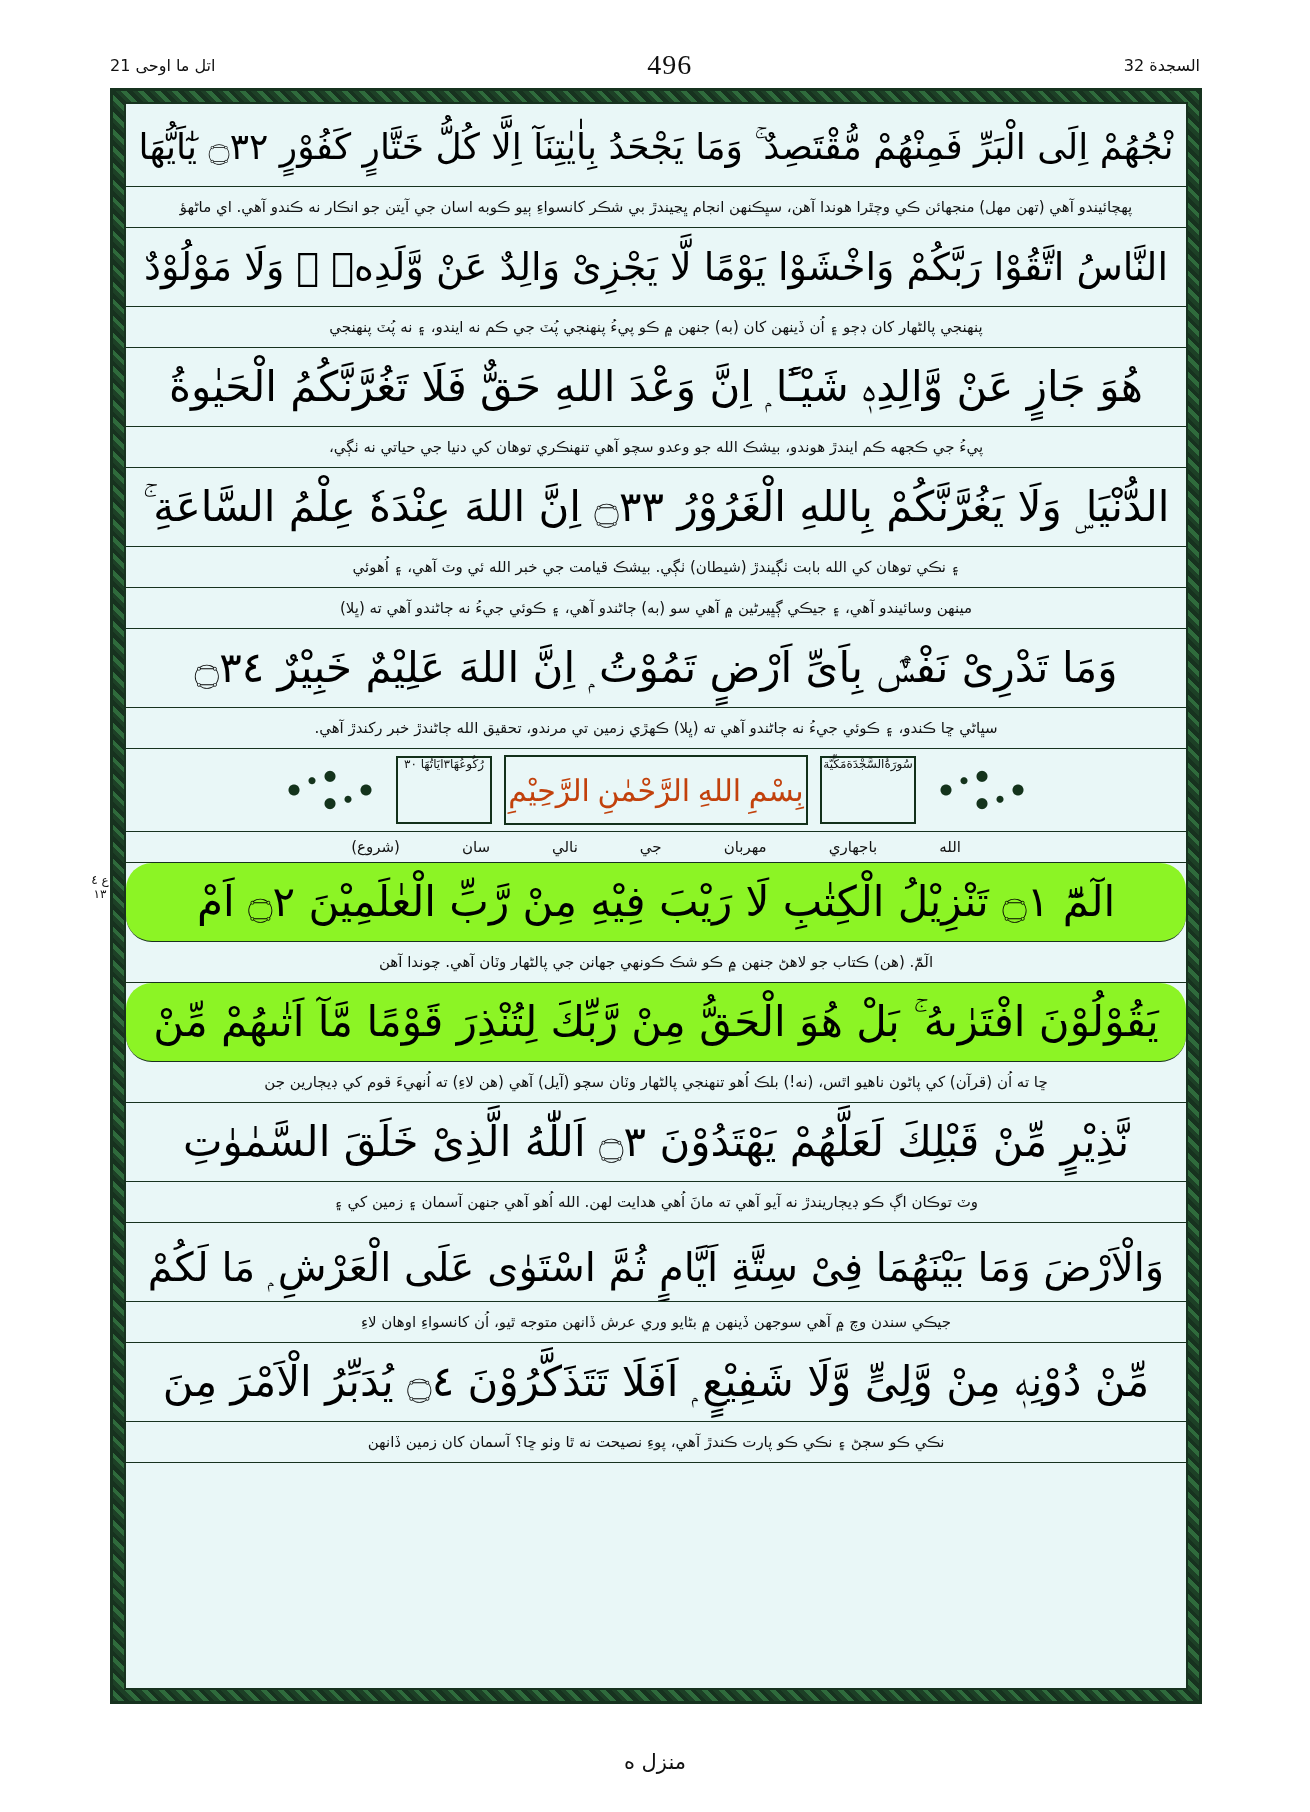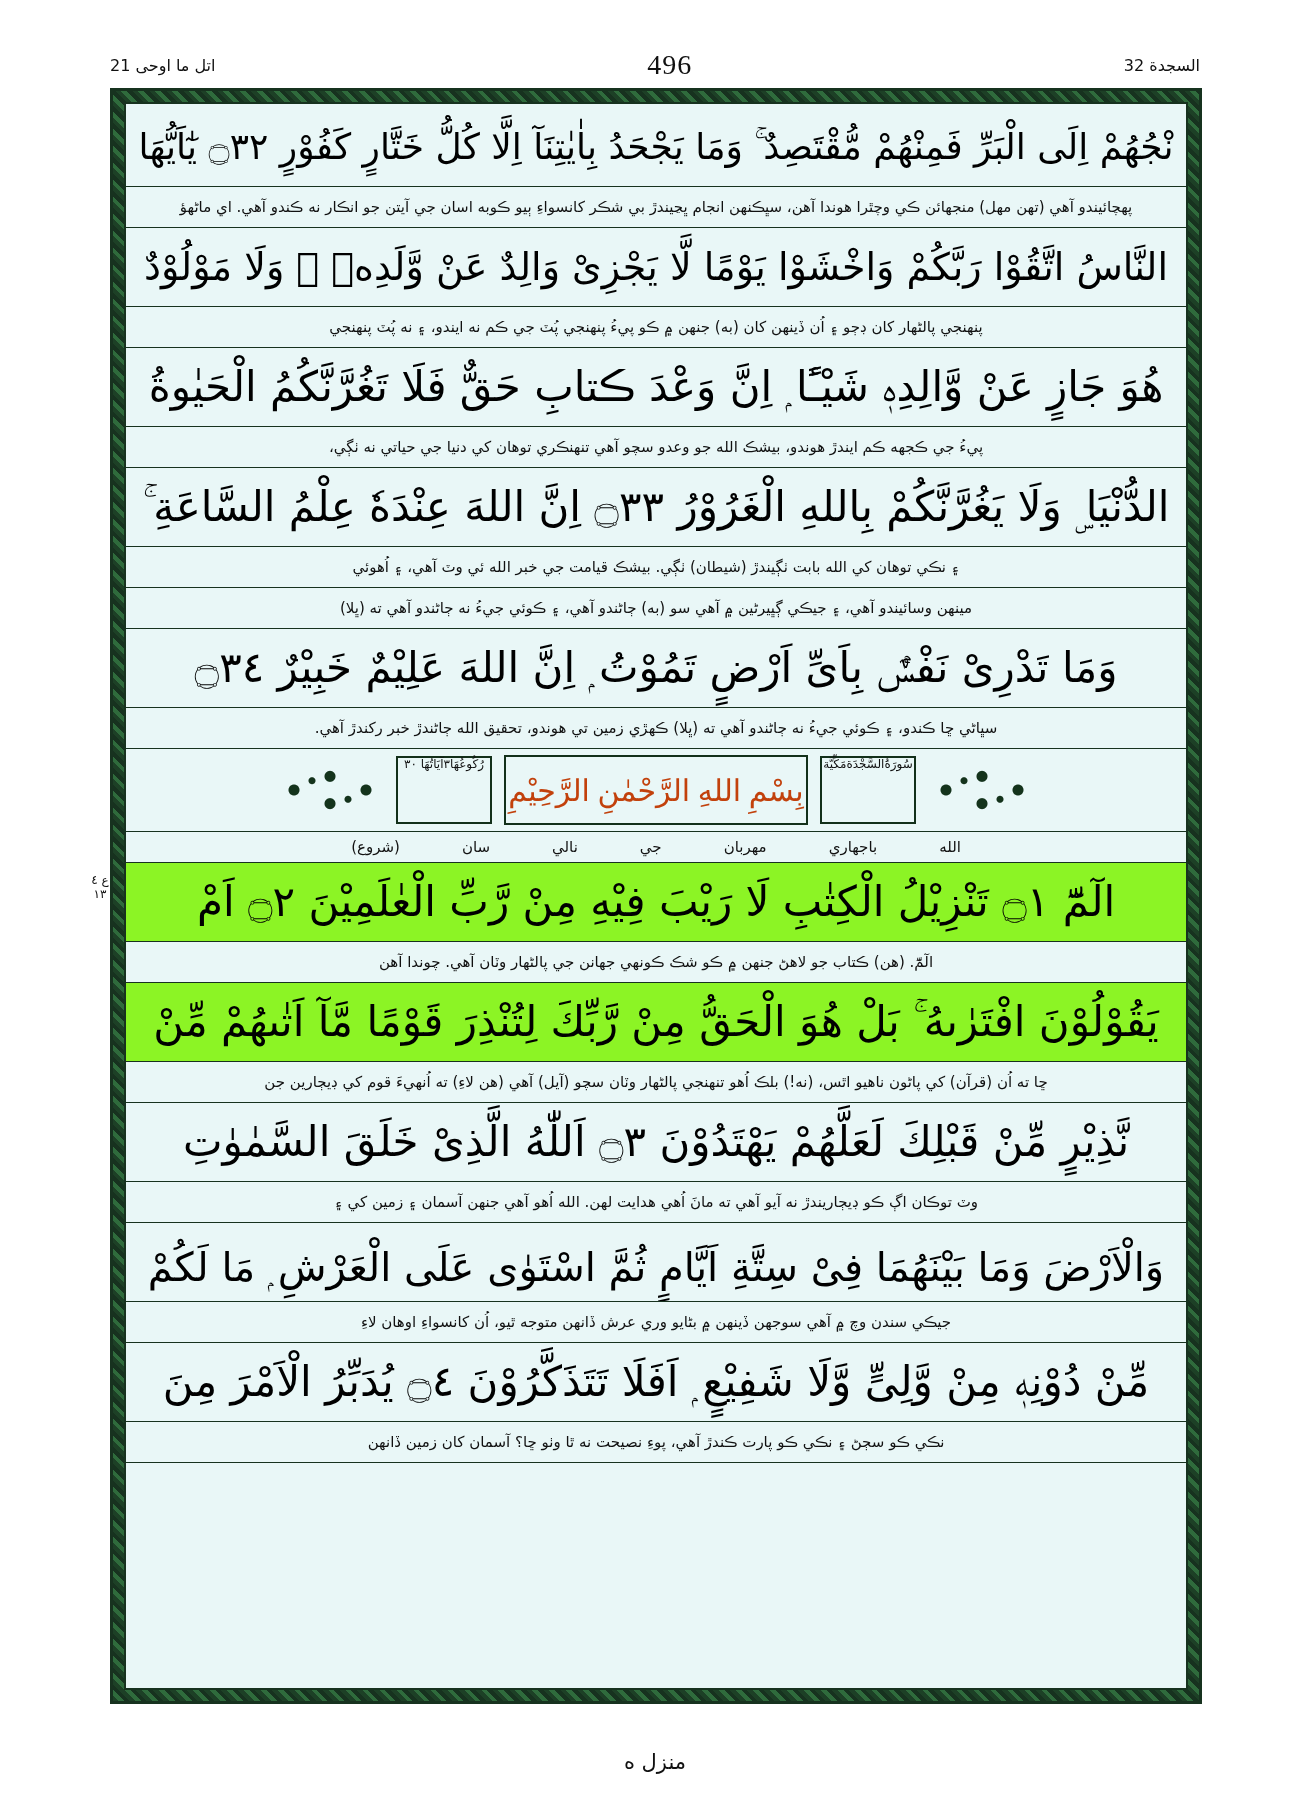--- a/index.html
+++ b/index.html
@@ -94,20 +94,21 @@
   .ayah-row {
     background: #e9f7f7;
     border-bottom: 1.5px solid #17321f;
     display: flex;
     align-items: center;
     justify-content: center;
     overflow: hidden;
   }
   .ayah-row.hl {
     background: #8cf425;
+    border-radius: 26px;
   }
   .arabic {
     font-family: "DejaVu Sans", sans-serif;
     font-size: 42px;
     line-height: 1.18;
     color: #000;
     direction: rtl;
     text-align: center;
     padding: 0 10px;
     white-space: nowrap;
@@ -230,42 +231,42 @@
     </div>
 
     <div class="ayah-row" style="height:78px">
       <div class="arabic" style="font-size: 38px;">النَّاسُ اتَّقُوْا رَبَّكُمْ وَاخْشَوْا يَوْمًا لَّا يَجْزِىْ وَالِدٌ عَنْ وَّلَدِهٖ ۖ وَلَا مَوْلُوْدٌ</div>
     </div>
     <div class="trans-row" style="height:40px">
       <div class="sindhi">پنهنجي پالڻهار کان ڊڄو ۽ اُن ڏينهن کان (به) جنهن ۾ ڪو پيءُ پنهنجي پُٽ جي ڪم نه ايندو، ۽ نه پُٽ پنهنجي</div>
     </div>
 
     <div class="ayah-row" style="height:78px">
-      <div class="arabic">هُوَ جَازٍ عَنْ وَّالِدِهٖ شَيْـًٔا ۭ اِنَّ وَعْدَ ڪتابِ حَقٌّ فَلَا تَغُرَّنَّكُمُ الْحَيٰوةُ</div>
+      <div class="arabic">هُوَ جَازٍ عَنْ وَّالِدِهٖ شَيْـًٔا ۭ اِنَّ وَعْدَ اللهِ حَقٌّ فَلَا تَغُرَّنَّكُمُ الْحَيٰوةُ</div>
     </div>
     <div class="trans-row" style="height:40px">
       <div class="sindhi">پيءُ جي ڪجهه ڪم ايندڙ هوندو، بيشڪ الله جو وعدو سچو آهي تنهنڪري توهان کي دنيا جي حياتي نه ٺڳي،</div>
     </div>
 
     <div class="ayah-row" style="height:78px">
       <div class="arabic">الدُّنْيَا ۣ وَلَا يَغُرَّنَّكُمْ بِاللهِ الْغَرُوْرُ ۝٣٣ اِنَّ اللهَ عِنْدَهٗ عِلْمُ السَّاعَةِ ۚ</div>
     </div>
     <div class="trans-row" style="height:40px">
       <div class="sindhi">۽ نڪي توهان کي الله بابت ٺڳيندڙ (شيطان) ٺڳي. بيشڪ قيامت جي خبر الله ئي وٽ آهي، ۽ اُهوئي</div>
     </div>
 
     <div class="trans-row" style="height:40px">
       <div class="sindhi">مينهن وسائيندو آهي، ۽ جيڪي ڳڀيرڻين ۾ آهي سو (به) ڄاڻندو آهي، ۽ ڪوئي جيءُ نه ڄاڻندو آهي ته (ڀلا)</div>
     </div>
 
     <div class="ayah-row" style="height:78px">
       <div class="arabic">وَمَا تَدْرِىْ نَفْسٌۢ بِاَىِّ اَرْضٍ تَمُوْتُ ۭ اِنَّ اللهَ عَلِيْمٌ خَبِيْرٌ ۝٣٤</div>
     </div>
     <div class="trans-row" style="height:40px">
-      <div class="sindhi">سڀاڻي ڇا ڪندو، ۽ ڪوئي جيءُ نه ڄاڻندو آهي ته (ڀلا) ڪهڙي زمين تي هوندو، تحقيق الله ڄاڻندڙ خبر رکندڙ آهي.</div>
+      <div class="sindhi">سڀاڻي ڇا ڪندو، ۽ ڪوئي جيءُ نه ڄاڻندو آهي ته (ڀلا) ڪهڙي زمين تي مرندو، تحقيق الله ڄاڻندڙ خبر رکندڙ آهي.</div>
     </div>
 
     <div class="basmala-band">
       <div class="orn"></div>
       <div class="surah-box">
         <span>سُورَةُ</span>
         <span>السَّجْدَة</span>
         <span>مَكِّيَّة</span>
       </div>
       <div class="bism-box">بِسْمِ اللهِ الرَّحْمٰنِ الرَّحِيْمِ</div>

